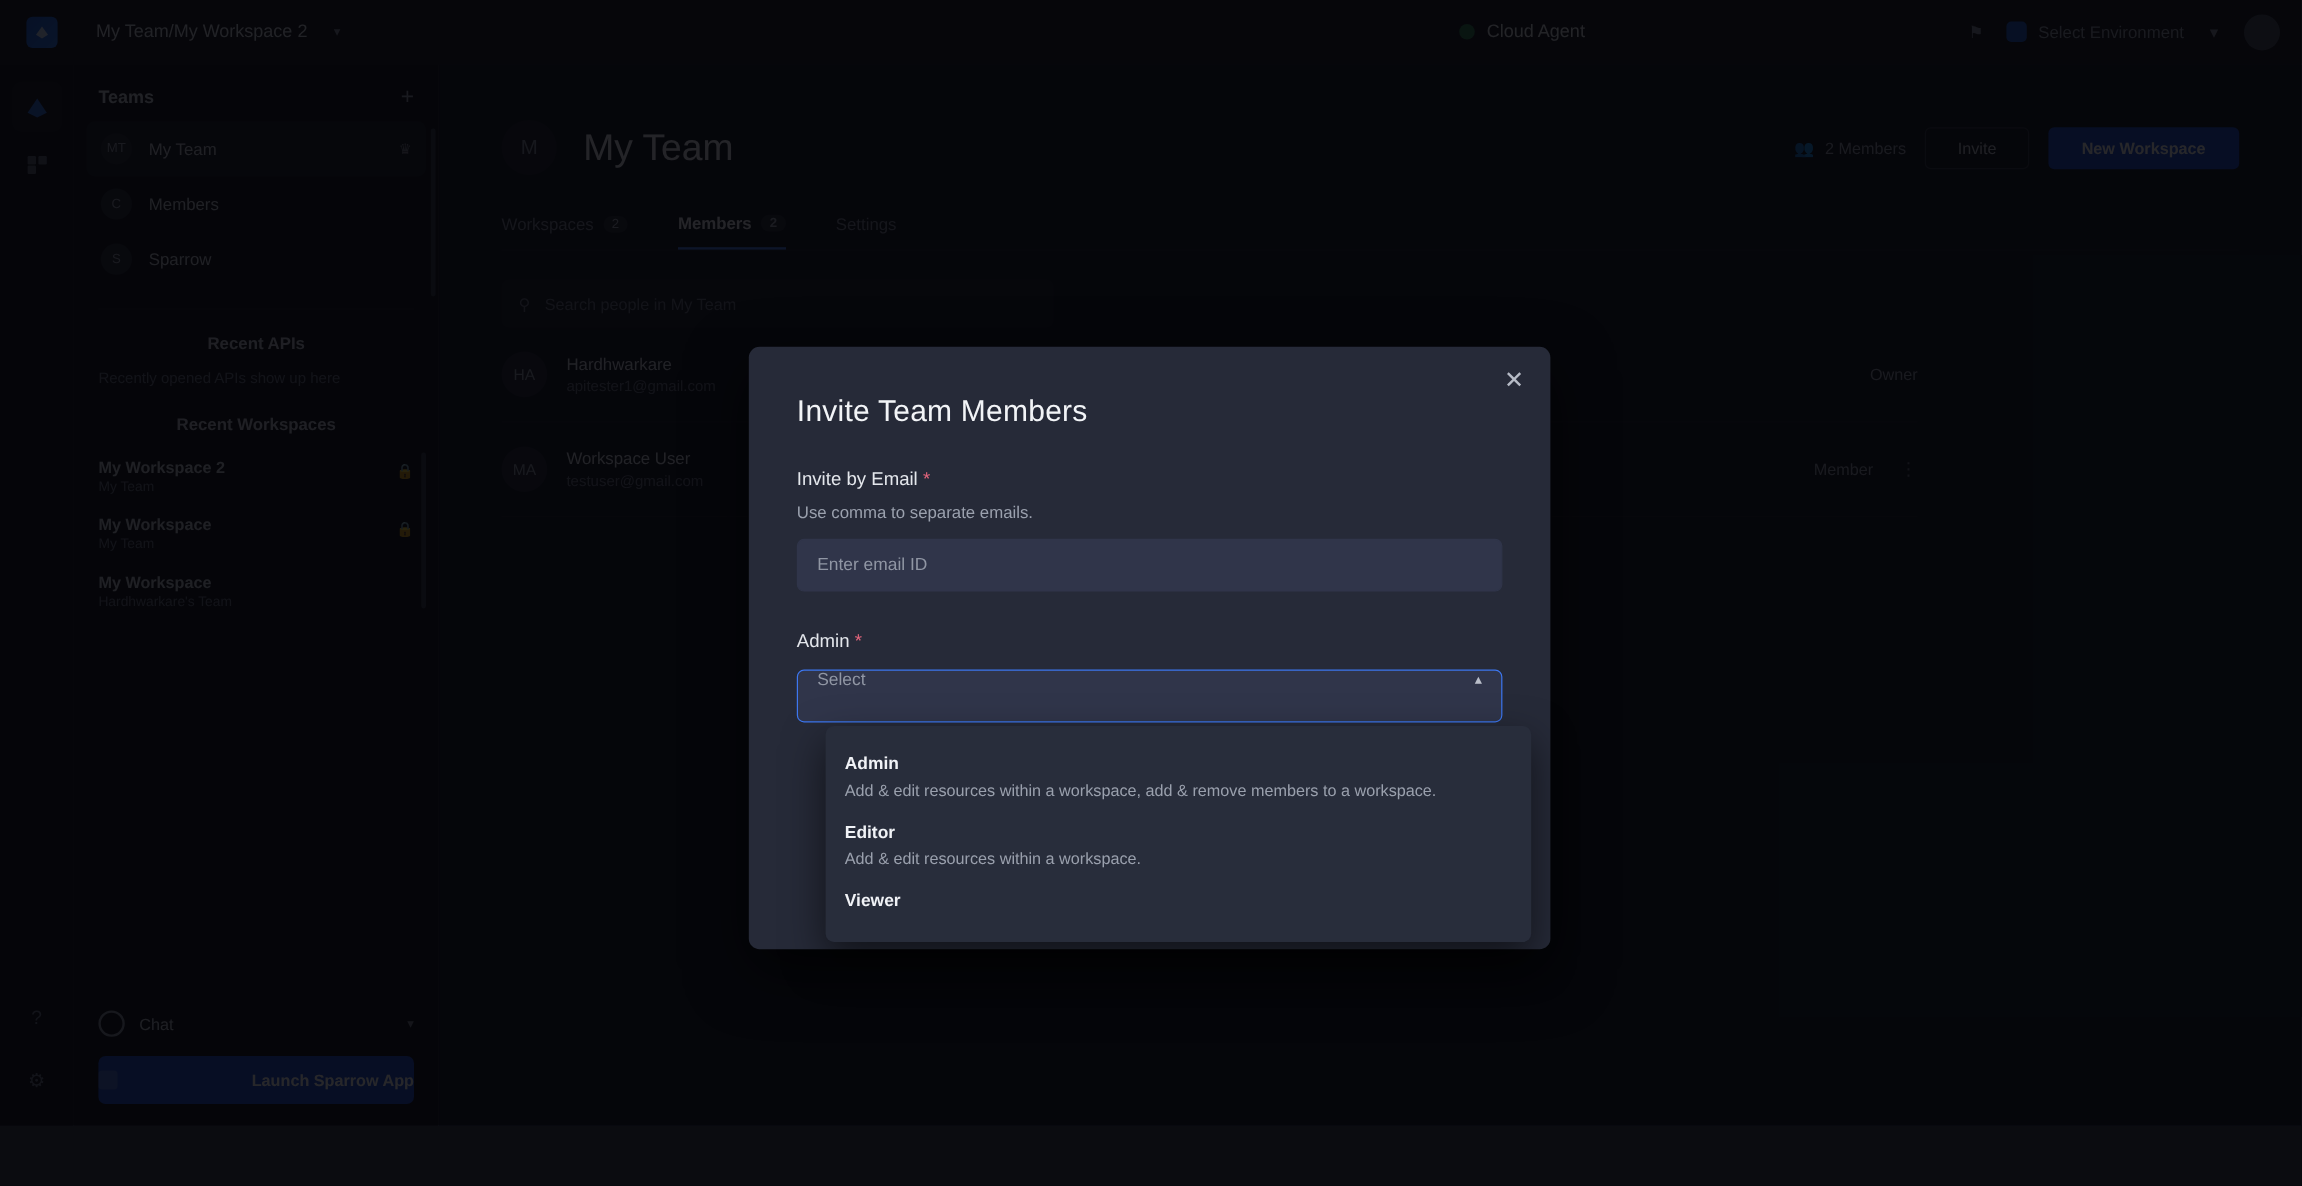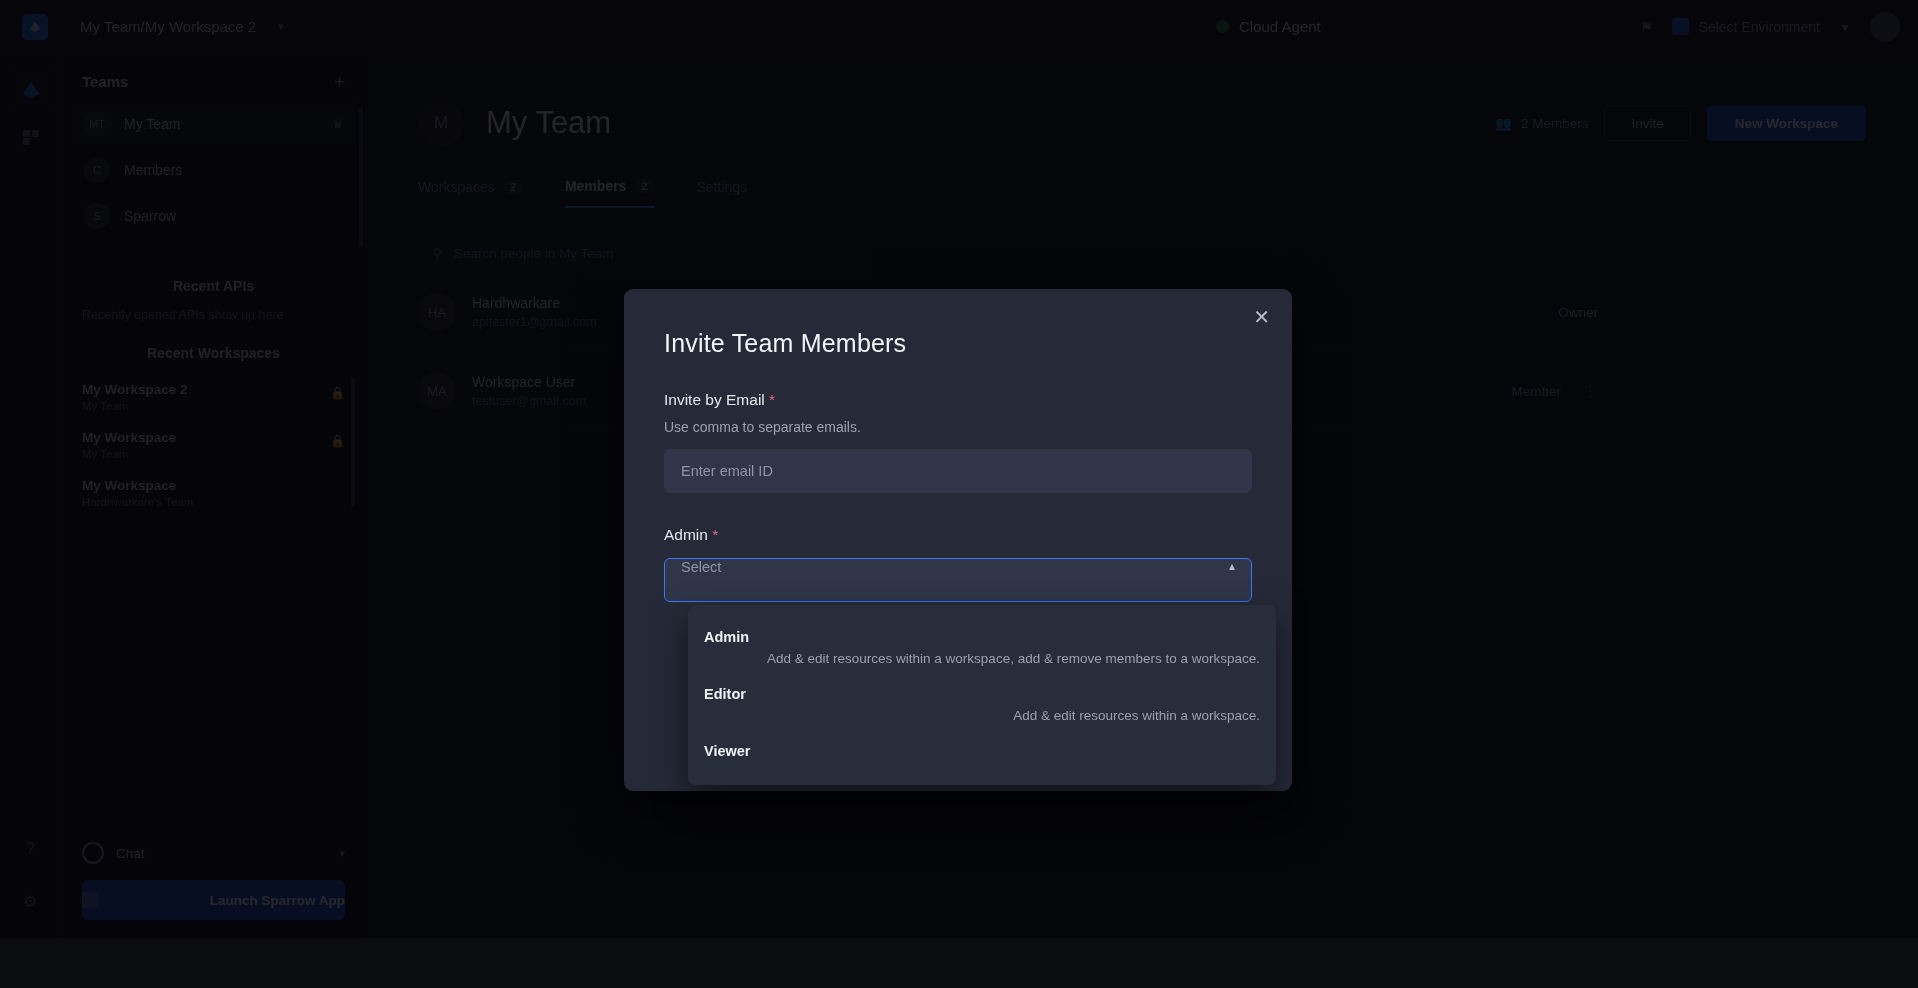--- a/index.html
+++ b/index.html
@@ -135,21 +135,21 @@
   .m-send{padding:10px 28px;border-radius:5px;background:#1f4fd0;color:#fff;font-size:13.5px;font-weight:600;}
 
   
   .dropdown{
     position:absolute;left:688px;top:605px;width:588px;
     background:#282d3b;border-radius:7px;box-shadow:0 14px 34px rgba(0,0,0,.55);
     padding:14px 0 16px 0;
   }
   .opt{padding:10px 16px;}
   .opt-t{font-size:14.5px;color:#f0f2f6;font-weight:600;}
-  .opt-d{font-size:13.5px;color:#9aa0ad;margin-top:6px;text-align:right;}
+  .opt-d{font-size:13.5px;color:#9aa0ad;margin-top:6px;}
 </style>
 </head>
 <body>
 
 <div id="app">
 
   <div id="bg">
 
     <div class="topbar">
       <div class="tb-logo">

